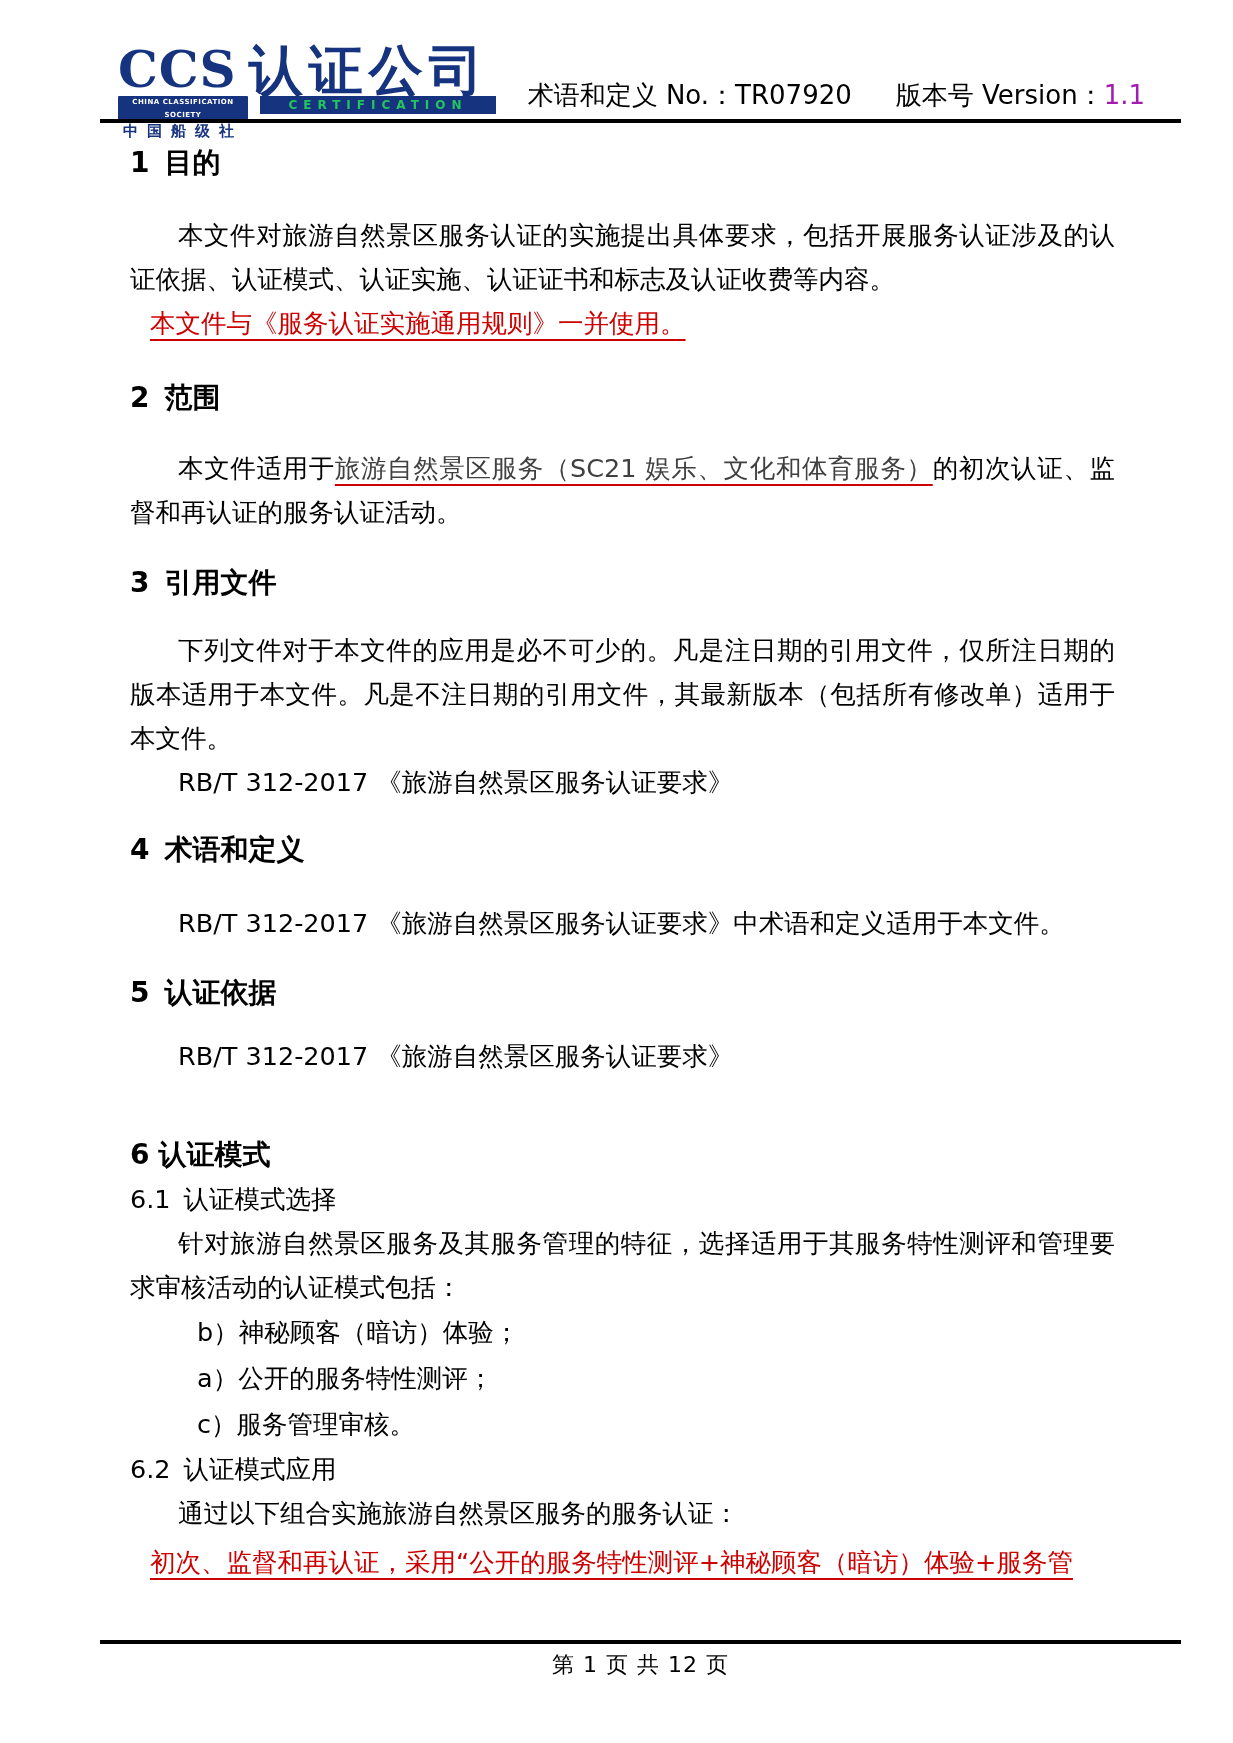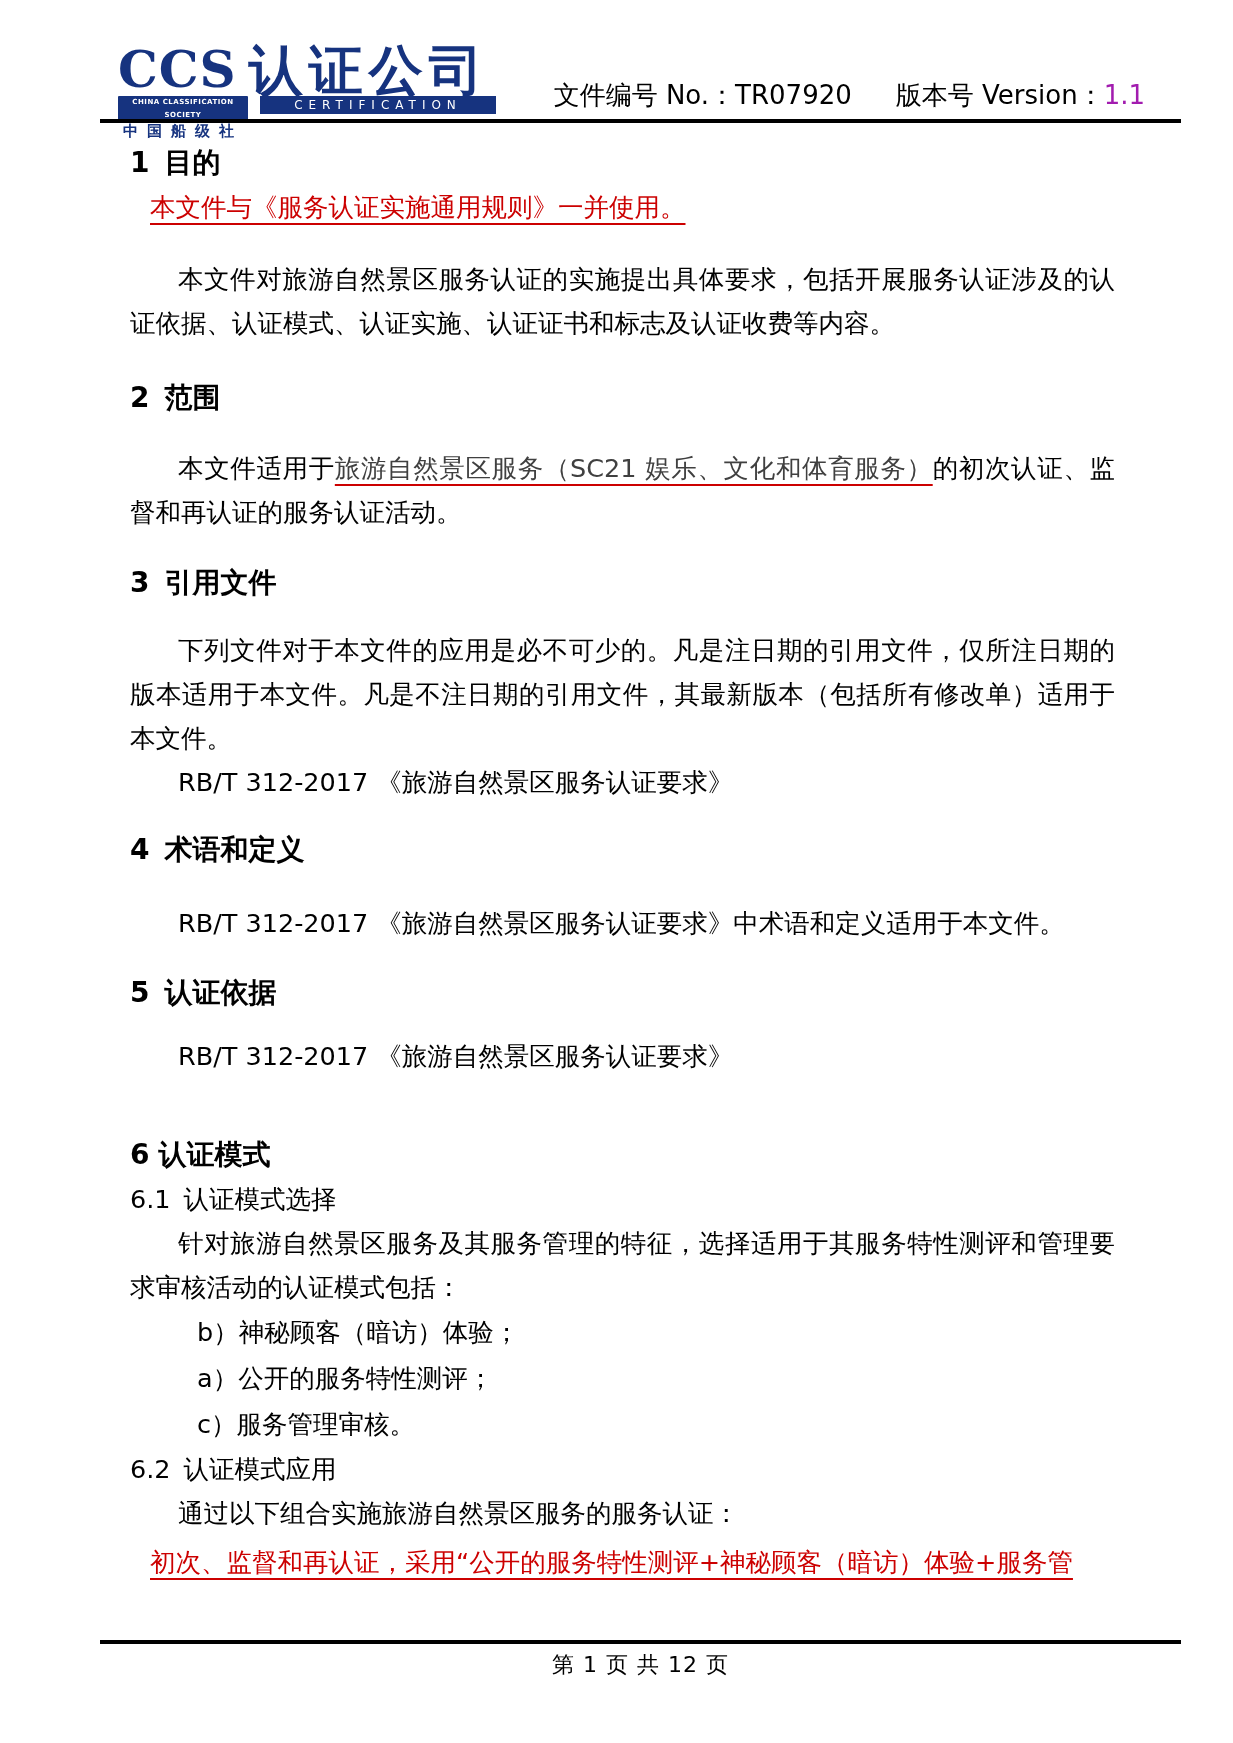--- a/index.html
+++ b/index.html
@@ -43,23 +43,23 @@
   .society-bar {
     background:#16337f; color:#fff; height:25px; line-height:13px;
     font-size:7px; text-align:center; letter-spacing:0.5px; font-weight:bold;
     border-radius:1px;
   }
   .society-cn {
     color:#16337f; font-size:15px; font-weight:bold;
     letter-spacing:9px; text-align:center; margin-top:1px; white-space:nowrap;
   }
   .cert-bar {
-    background:#16337f; color:#ffffff; height:18px; line-height:18px;
+    background:#16337f; color:#22c55e; height:18px; line-height:18px;
     margin-left:12px; width:236px; text-align:center;
-    font-size:12px; font-weight:normal; letter-spacing:6px;
+    font-size:12px; font-weight:bold; letter-spacing:6px;
   }
 
   .doc-meta {
     position:absolute; right:136px; top:78px;
     font-size:26px; white-space:nowrap;
   }
   .doc-meta .gap { display:inline-block; width:44px; }
   .red-text { color:#a21caf; }
 
   
@@ -132,31 +132,31 @@
       <div class="logo-row2">
         <div class="logo-col-left">
           <div class="society-bar">CHINA CLASSIFICATION SOCIETY</div>
           <div class="society-cn">中国船级社</div>
         </div>
         <div class="cert-bar">CERTIFICATION</div>
       </div>
     </div>
 
     <div class="doc-meta">
-      <span>文件编号 No.：</span><span>TR07920</span><span class="gap"></span><span>版本号 Version：</span><span class="red-text">1.1</span>
+      <span>术语和定义 No.：</span><span>TR07920</span><span class="gap"></span><span>版本号 Version：</span><span class="red-text">1.1</span>
     </div>
 
     <div class="header-rule"></div>
   </div>
 
   <div class="main">
 
     <div class="h mt-h1"><span class="h-num">1</span><span>目的</span></div>
+    <p class="p mt-p1">本文件对旅游自然景区服务认证的实施提出具体要求，包括开展服务认证涉及的认证依据、认证模式、认证实施、认证证书和标志及认证收费等内容。</p>
     <p class="p red-para red-ul">本文件与《服务认证实施通用规则》一并使用。</p>
-    <p class="p mt-p1">本文件对旅游自然景区服务认证的实施提出具体要求，包括开展服务认证涉及的认证依据、认证模式、认证实施、认证证书和标志及认证收费等内容。</p>
 
     <div class="h mt-h2"><span class="h-num">2</span><span>范围</span></div>
     <p class="p mt-p2"><span>本文件适用于</span><span class="red-ul">旅游自然景区服务（SC21 娱乐、文化和体育服务）</span><span>的初次认证、监督和再认证的服务认证活动。</span></p>
 
     <div class="h mt-h3"><span class="h-num">3</span><span>引用文件</span></div>
     <p class="p mt-p3">下列文件对于本文件的应用是必不可少的。凡是注日期的引用文件，仅所注日期的版本适用于本文件。凡是不注日期的引用文件，其最新版本（包括所有修改单）适用于本文件。</p>
     <p class="p">RB/T 312-2017 《旅游自然景区服务认证要求》</p>
 
     <div class="h mt-h4"><span class="h-num">4</span><span>术语和定义</span></div>
     <p class="p mt-p4">RB/T 312-2017 《旅游自然景区服务认证要求》中术语和定义适用于本文件。</p>

